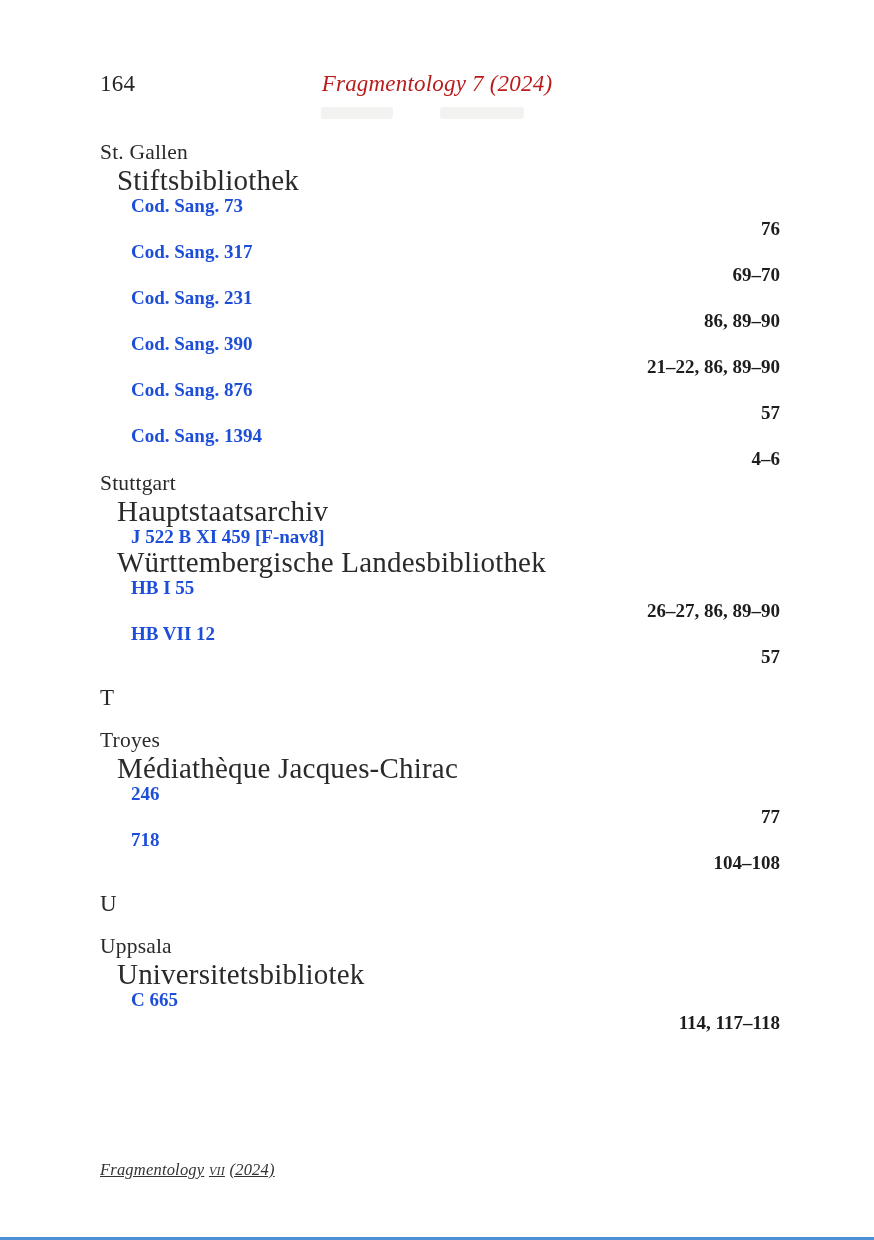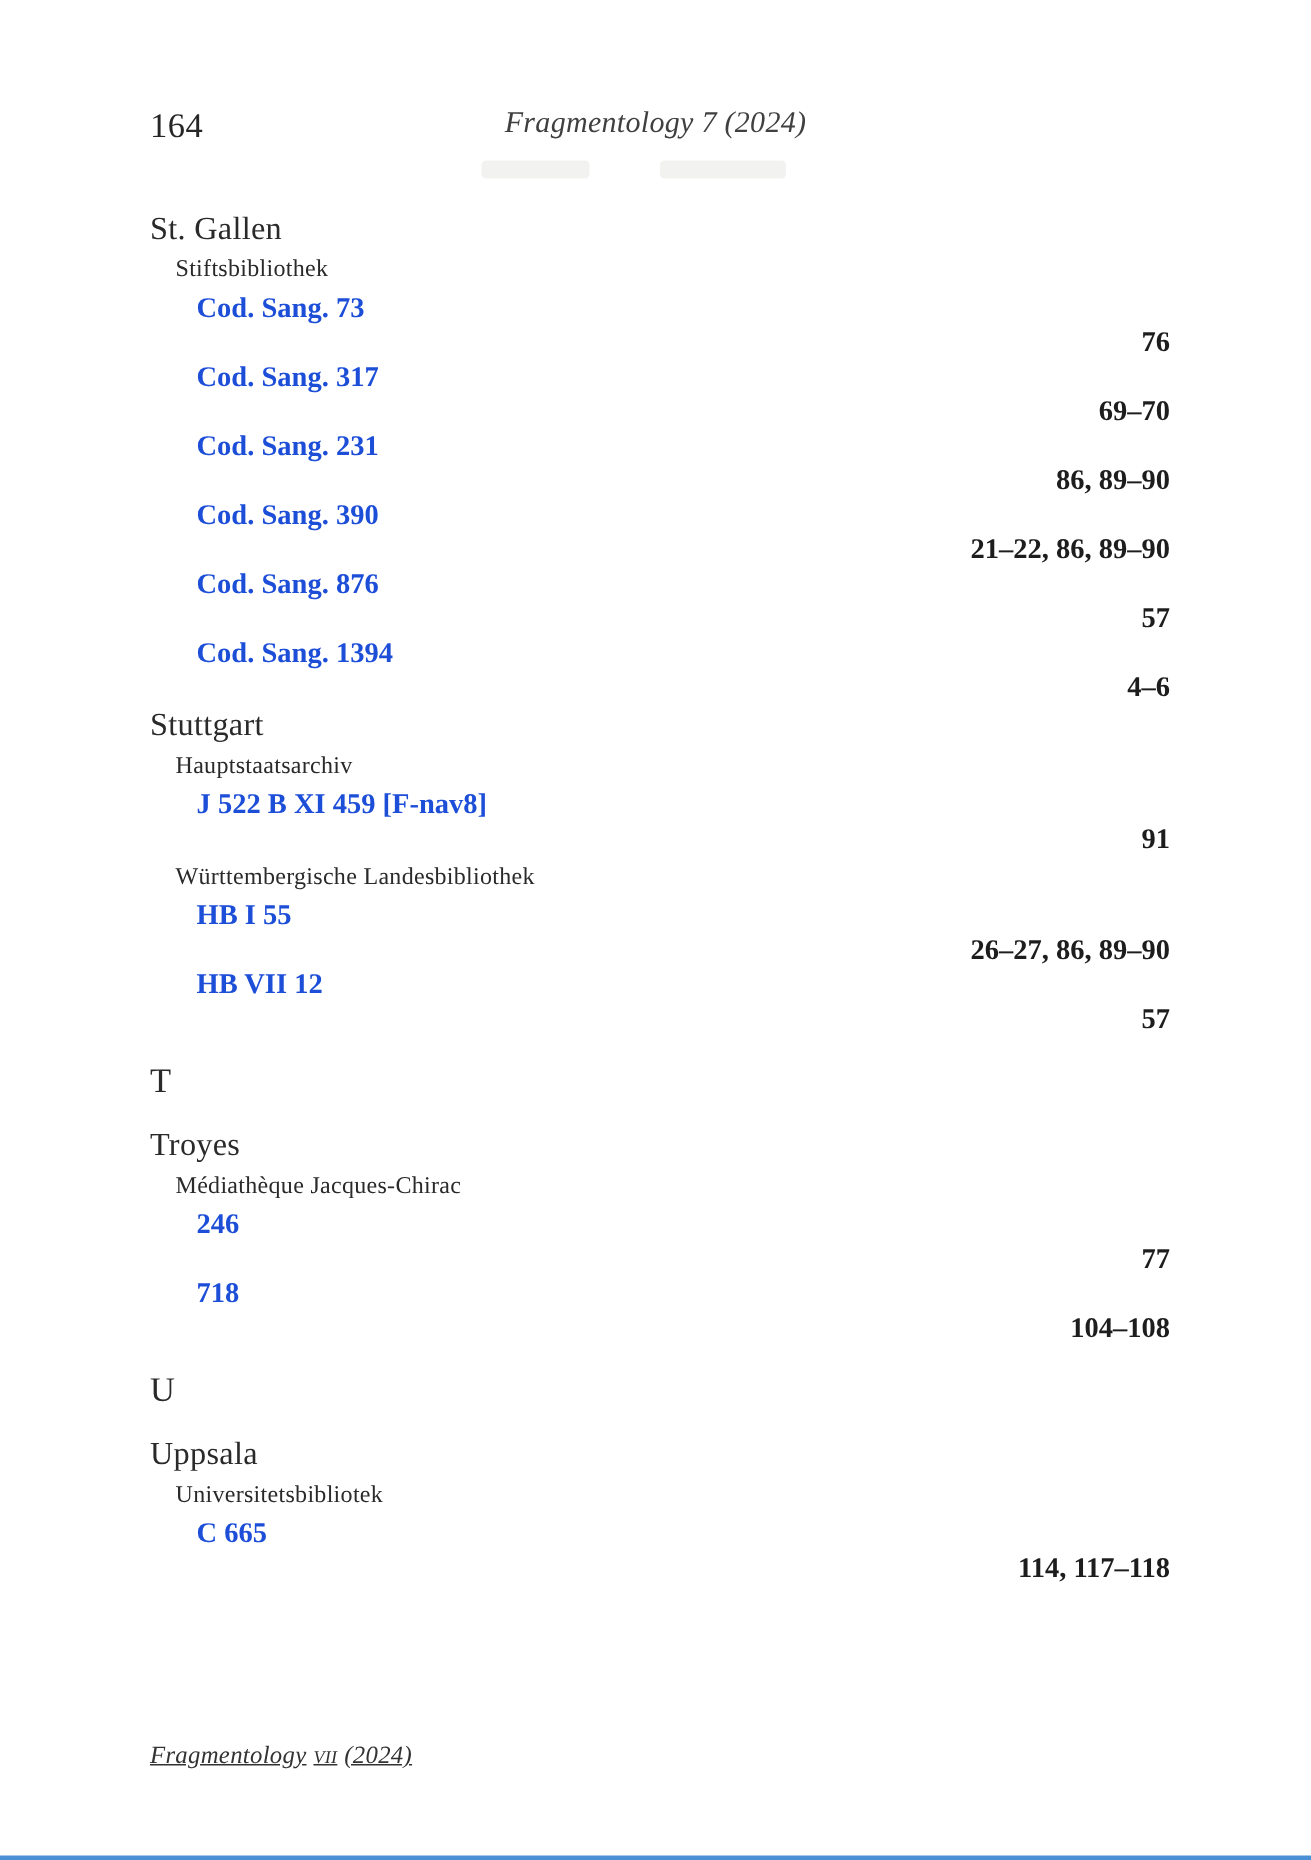--- a/index.html
+++ b/index.html
@@ -31,24 +31,24 @@
     top: 0;
     font-size: 23px;
     letter-spacing: 0.3px;
     color: #262626;
   }
   .running-title {
     position: absolute;
     left: 50%;
     transform: translateX(-50%);
     top: 0;
-    font-size: 20px;
+    font-size: 23px;
     font-style: italic;
     letter-spacing: 0.2px;
-    color: #404040;
+    color: #b91c1c;
     white-space: nowrap;
   }
 
   
   .artifact {
     position: absolute;
     height: 12px;
     background: #ebebe8;
     opacity: 0.65;
     border-radius: 3px;
@@ -65,21 +65,21 @@
     margin-top: 16px;
   }
   .entry { white-space: nowrap; }
   .entry.city {
     font-size: 21.5px;
     line-height: 27px;
     letter-spacing: 0.2px;
     color: #2a2a2a;
   }
   .entry.library {
-    font-size: 16px;
+    font-size: 29px;
     line-height: 28px;
     letter-spacing: 0.2px;
     padding-left: 17px;
     color: #2a2a2a;
   }
   .entry.shelfmark {
     font-size: 19px;
     line-height: 23px;
     font-weight: bold;
     padding-left: 31px;
@@ -153,21 +153,20 @@
       <div class="entry pages">86, 89–90</div>
       <div class="entry shelfmark">Cod. Sang. 390</div>
       <div class="entry pages">21–22, 86, 89–90</div>
       <div class="entry shelfmark">Cod. Sang. 876</div>
       <div class="entry pages">57</div>
       <div class="entry shelfmark">Cod. Sang. 1394</div>
       <div class="entry pages">4–6</div>
       <div class="entry city">Stuttgart</div>
       <div class="entry library">Hauptstaatsarchiv</div>
       <div class="entry shelfmark">J 522 B XI 459 [F-nav8]</div>
-      <div class="entry pages">91</div>
       <div class="entry library">Württembergische Landesbibliothek</div>
       <div class="entry shelfmark">HB I 55</div>
       <div class="entry pages">26–27, 86, 89–90</div>
       <div class="entry shelfmark">HB VII 12</div>
       <div class="entry pages">57</div>
       <div class="entry letter">T</div>
       <div class="entry city">Troyes</div>
       <div class="entry library">Médiathèque Jacques-Chirac</div>
       <div class="entry shelfmark">246</div>
       <div class="entry pages">77</div>

